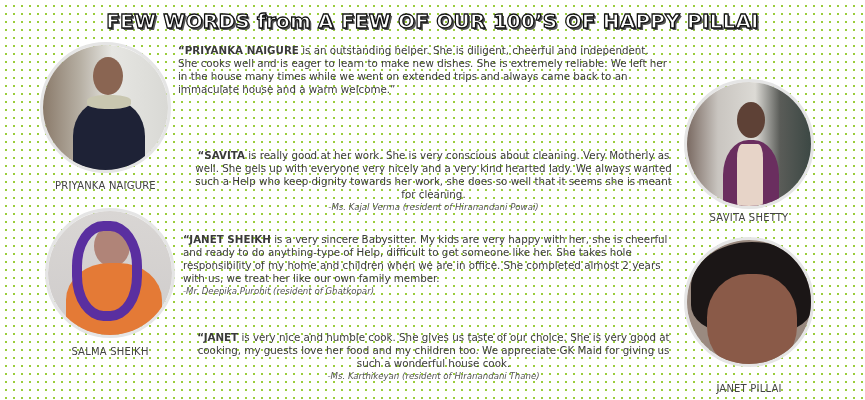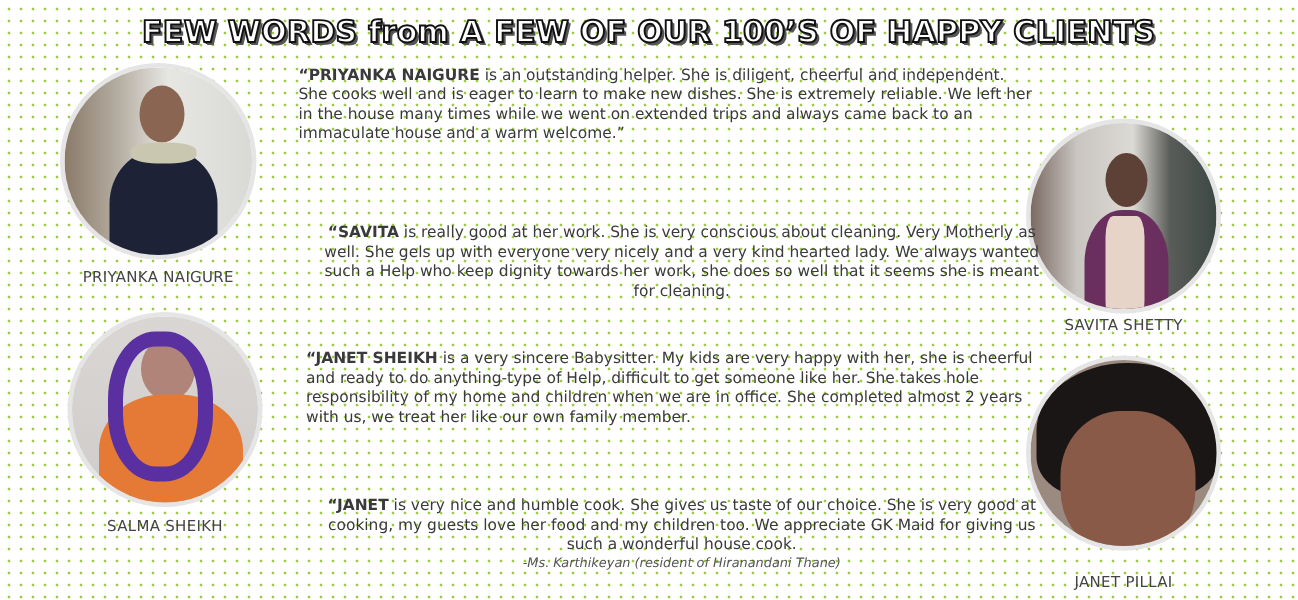--- a/index.html
+++ b/index.html
@@ -26,30 +26,30 @@
     border:3px solid #e5e5e5; box-sizing:border-box;
   }
   .photo .bg { position:absolute; inset:0; }
   .photo .head { position:absolute; border-radius:50%; }
   .photo .body { position:absolute; border-radius:45% 45% 10% 10%; }
   .name {
     position:absolute; font-size:10px; color:#444; text-align:center;
     letter-spacing:0.2px; white-space:nowrap;
   }
   .quote {
-    position:absolute; font-size:10.3px; line-height:13px; color:#3a3a3a;margin-left:21px;
+    position:absolute; font-size:10.3px; line-height:13px; color:#3a3a3a;
   }
   .quote.right { text-align:center; }
   .quote b { font-weight:bold; }
   .by { font-style:italic; font-size:8.6px; color:#555; line-height:12px; display:block; }
 </style>
 </head>
 <body>
 
-<div class="title">FEW WORDS from A FEW OF OUR 100’S OF HAPPY CLIENTS</div>
+<div class="title">FEW WORDS from A FEW OF OUR 100’S OF HAPPY PILLAI</div>
 
 <div class="photo" style="left:40px;top:42px;width:131px;height:131px;">
   <div class="bg" style="background:linear-gradient(90deg,#8a7a6a 0%,#b7b0a4 30%,#e6e6e2 55%,#d9d9d5 100%);"></div>
   <div class="head" style="left:50px;top:12px;width:30px;height:38px;background:#8a6552;"></div>
   <div class="body" style="left:30px;top:55px;width:72px;height:80px;background:#1e2236;"></div>
   <div class="body" style="left:44px;top:50px;width:44px;height:14px;background:#c9c7b0;border-radius:40%;"></div>
 </div>
 <div class="name" style="left:40px;top:180px;width:131px;">PRIYANKA  NAIGURE</div>
 
 <div class="quote" style="left:178px;top:44px;width:490px;">
@@ -59,32 +59,34 @@
 <div class="photo" style="left:684px;top:79px;width:130px;height:130px;">
   <div class="bg" style="background:linear-gradient(90deg,#7a6a62 0%,#c9c5c0 25%,#dcdad5 55%,#5a5c58 75%,#3c4844 100%);"></div>
   <div class="head" style="left:50px;top:20px;width:28px;height:36px;background:#5e4136;"></div>
   <div class="body" style="left:36px;top:58px;width:56px;height:78px;background:#6a2e5f;"></div>
   <div class="body" style="left:50px;top:62px;width:26px;height:70px;background:#e7d4c8;border-radius:20%;"></div>
 </div>
 <div class="name" style="left:684px;top:212px;width:130px;">SAVITA  SHETTY</div>
 
 <div class="quote right" style="left:190px;top:149px;width:487px;">
   <b>“SAVITA</b><span>  is really good at her work. She is very conscious about cleaning. Very Motherly as well. She gels up with everyone very nicely and a very kind hearted lady. We always wanted such a Help who keep dignity towards her work, she does so well that it seems she is meant for cleaning.</span>
+  <span class="by">-Ms. Kajal Verma (resident of Hiranandani Powai)</span>
 </div>
 
 <div class="photo" style="left:45px;top:208px;width:130px;height:130px;">
   <div class="bg" style="background:linear-gradient(180deg,#d9d6d4 0%,#cfcccb 100%);"></div>
   <div class="head" style="left:46px;top:14px;width:36px;height:42px;background:#b08478;"></div>
   <div class="body" style="left:18px;top:52px;width:96px;height:82px;background:#e47a36;"></div>
   <div class="body" style="left:24px;top:10px;width:70px;height:100px;background:transparent;border:10px solid #5a2fa0;border-radius:45%;box-sizing:border-box;"></div>
 </div>
 <div class="name" style="left:45px;top:346px;width:130px;">SALMA SHEIKH</div>
 
 <div class="quote" style="left:183px;top:233px;width:490px;">
   <b>“JANET SHEIKH</b><span> is a very sincere Babysitter. My kids are very happy with her, she is cheerful and ready to do anything-type of Help, difficult to get someone like her. She takes hole responsibility of my home and children when we are in office. She completed almost 2 years with us, we treat her like our own family member.</span>
+  <span class="by">-Mr. Deepika Purohit (resident of Ghatkopar)</span>
 </div>
 
 <div class="photo" style="left:684px;top:237px;width:130px;height:130px;">
   <div class="bg" style="background:#9a8a80;"></div>
   <div class="head" style="left:4px;top:2px;width:122px;height:90px;background:#1b1616;border-radius:50% 50% 30% 30%;"></div>
   <div class="head" style="left:20px;top:34px;width:90px;height:96px;background:#8a5a48;border-radius:45%;"></div>
 </div>
 <div class="name" style="left:684px;top:383px;width:130px;">JANET PILLAI</div>
 
 <div class="quote right" style="left:190px;top:331px;width:487px;">

